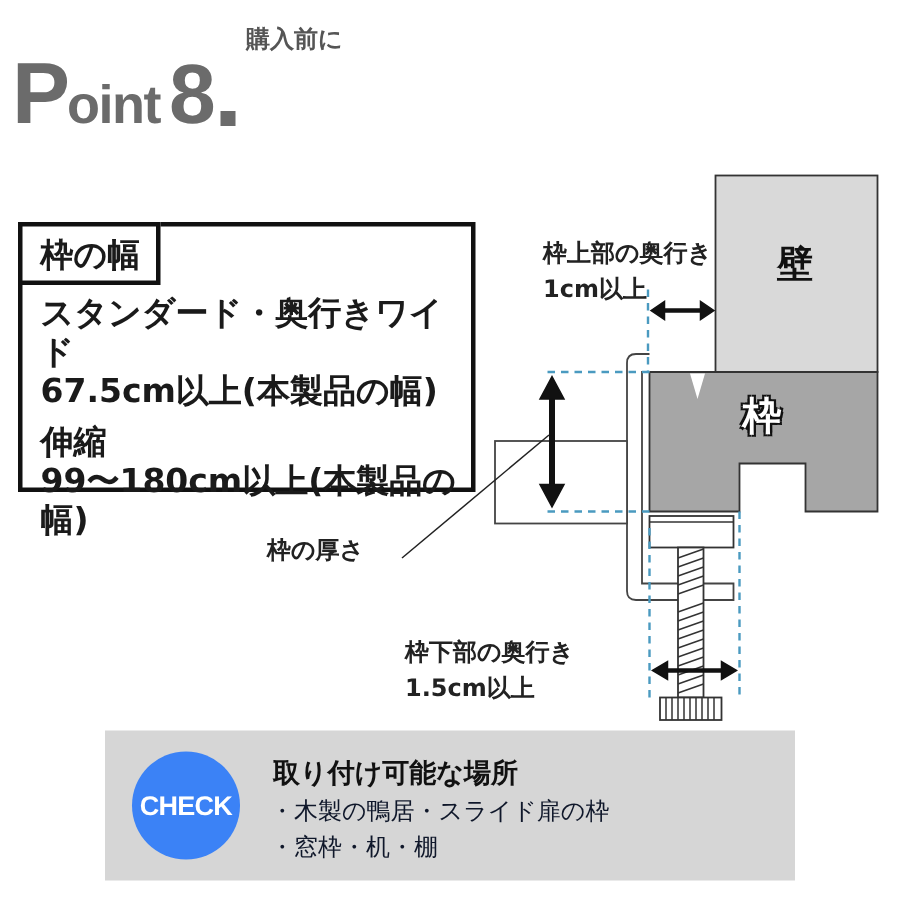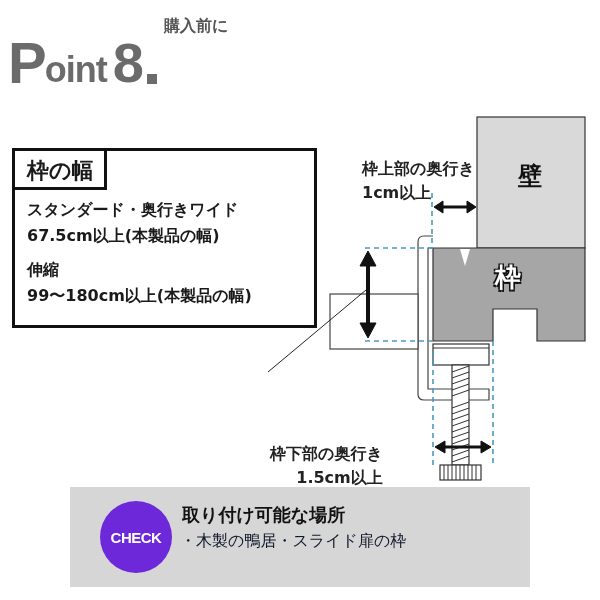--- a/index.html
+++ b/index.html
@@ -10,35 +10,35 @@
     .point-logo { position: absolute; left: 8px; top: 28px; height: 60px; display: flex; align-items: flex-end; color: #6b6b6b; font-family: "Liberation Sans", sans-serif; font-weight: bold; }
     .point-logo .P { font-size: 58px; line-height: 50px; letter-spacing: -2px; }
     .point-logo .oint { font-size: 36px; line-height: 32px; letter-spacing: -1px; margin-bottom: 2px; }
     .point-logo .num { font-size: 56px; line-height: 50px; margin-left: 6px; }
     .point-logo .dot { display: inline-block; width: 10px; height: 10px; background: #6b6b6b; margin-left: 3px; margin-bottom: 4px; }
     .sub-title { position: absolute; left: 164px; top: 16px; font-size: 16px; font-weight: bold; color: #555; }
     .main-title { position: absolute; left: 162px; top: 44px; font-size: 29px; font-weight: bold; color: #111; letter-spacing: 1px; }
 
     .width-box { position: absolute; left: 12px; top: 148px; width: 305px; height: 180px; border: 3px solid #111; background: #fff; }
     .width-box-label { position: absolute; left: -3px; top: -3px; padding: 2px 10px 3px 12px; border: 3px solid #111; font-size: 22px; font-weight: bold; background: #fff; height: 42px; line-height: 36px; }
-    .width-box-body { position: absolute; left: 12px; top: 46px; font-size: 16px; font-weight: bold; line-height: 26px; }
+    .width-box-body { position: absolute; left: 12px; top: 46px; font-size: 22px; font-weight: bold; line-height: 26px; }
     .width-box-body .gap { height: 8px; }
 
     .diagram { position: absolute; left: 0; top: 100px; width: 600px; height: 390px; }
 
     .lbl { position: absolute; font-size: 16px; font-weight: bold; line-height: 24px; color: #222; }
     .lbl-top { left: 362px; top: 126px; margin-top: 31px; }
     .lbl-thick { left: 178px; top: 355px; }
-    .lbl-bottom { left: 270px; top: 442px; text-align: right; }
+    .lbl-bottom { left: 270px; top: 423px; }
     .wall-label { position: absolute; left: 518px; top: 160px; font-size: 24px; font-weight: bold; color: #111; }
     .frame-label { position: absolute; left: 495px; top: 260px; font-size: 26px; font-weight: bold; color: #fff;
       text-shadow: -1.5px -1.5px 0 #111, 1.5px -1.5px 0 #111, -1.5px 1.5px 0 #111, 1.5px 1.5px 0 #111; }
 
     .check-panel { position: absolute; left: 70px; top: 487px; width: 460px; height: 100px; background: #d6d6d6; }
-    .check-badge { position: absolute; left: 30px; top: 14px; width: 72px; height: 72px; border-radius: 50%; background: #6d28d9; color: #fff; font-family: "Liberation Sans", sans-serif; font-weight: bold; font-size: 15px; display: flex; align-items: center; justify-content: center; letter-spacing: -0.5px; }
+    .check-badge { position: absolute; left: 18px; top: 14px; width: 72px; height: 72px; border-radius: 50%; background: #3b82f6; color: #fff; font-family: "Liberation Sans", sans-serif; font-weight: bold; font-size: 18px; display: flex; align-items: center; justify-content: center; letter-spacing: -0.5px; }
     .check-title { position: absolute; left: 112px; top: 16px; font-size: 18px; font-weight: bold; color: #111; font-family: Liberation Serif, serif; }
     .check-item { position: absolute; left: 110px; font-size: 16px; color: #0f172a; }
     .check-item.i1 { top: 44px; }
     .check-item.i2 { top: 68px; }
   </style>
 </head>
 <body>
 
 <div class="header">
   <div class="point-logo">
@@ -139,23 +139,25 @@
   </div>
 </div>
 
 <div class="lbl lbl-top">
   <div>枠上部の奥行き</div>
   <div>1cm以上</div>
 </div>
 <div class="wall-label">壁</div>
 <div class="frame-label">枠</div>
 <div class="lbl lbl-thick">
+  <div>枠の厚さ</div>
 </div>
 <div class="lbl lbl-bottom">
   <div>枠下部の奥行き</div>
   <div>1.5cm以上</div>
 </div>
 
 <div class="check-panel">
   <div class="check-badge">CHECK</div>
   <div class="check-title">取り付け可能な場所</div>
   <div class="check-item i1">・木製の鴨居・スライド扉の枠</div>
+  <div class="check-item i2">・窓枠・机・棚</div>
 </div>
 
 </body></html>

